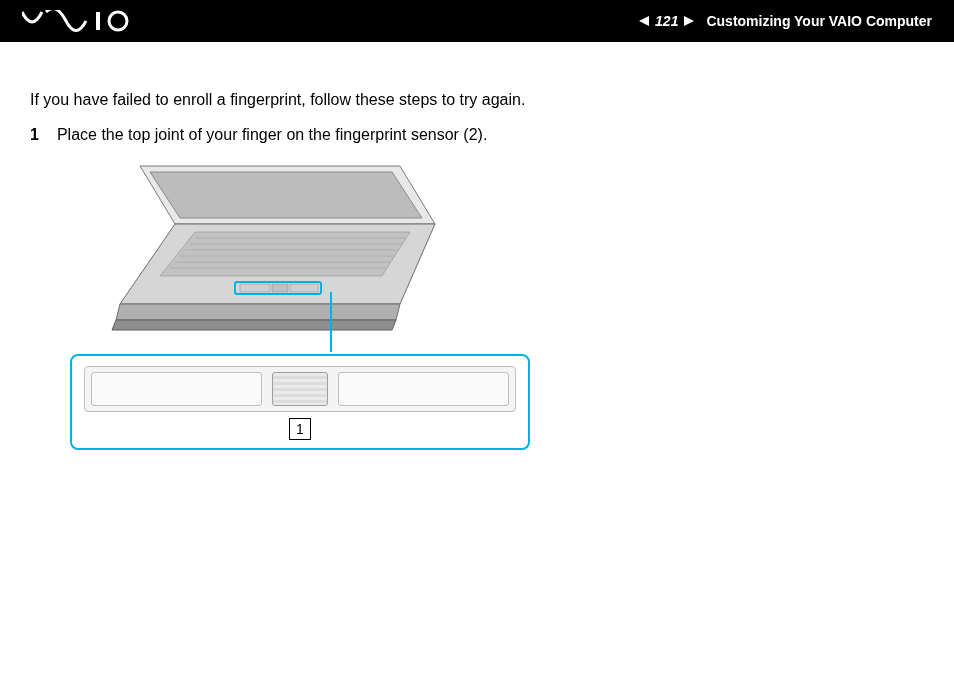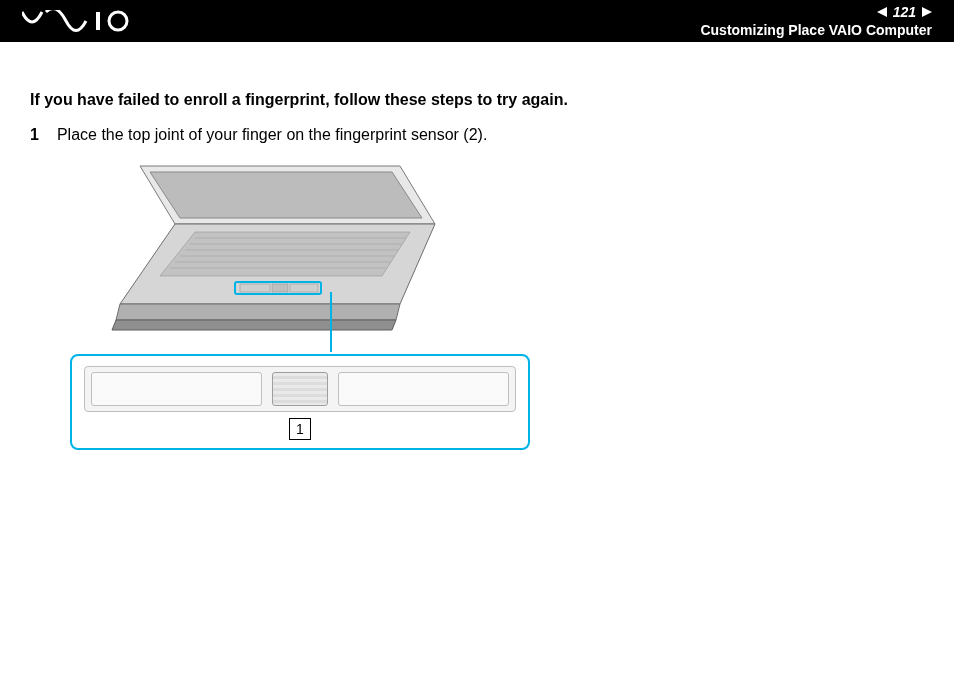--- a/index.html
+++ b/index.html
@@ -24,23 +24,23 @@
     box-sizing: border-box;
   }
   .logo {
     color: #ffffff;
     display: flex;
     align-items: center;
   }
   .logo svg { display: block; }
   .header-right {
     display: flex;
-    flex-direction: column;
-    align-items: flex-end;
-    gap: 2px;
+    flex-direction: row;
+    align-items: flex-start;
+    gap: 12px;
   }
   .page-nav {
     display: flex;
     align-items: center;
     gap: 6px;
     color: #ffffff;
     font-style: italic;
     font-weight: bold;
     font-size: 14px;
   }
@@ -54,21 +54,21 @@
   .section-title {
     color: #ffffff;
     font-weight: bold;
     font-size: 14px;
   }
   .content {
     padding: 46px 30px 0 30px;
     font-size: 16px;
     line-height: 1.45;
   }
-  .intro { margin-bottom: 12px; font-weight: bold; }
+  .intro { margin-bottom: 12px; }
   .step {
     display: flex;
     gap: 18px;
     margin-bottom: 18px;
   }
   .step-num { font-weight: bold; }
   .figure-area {
     margin-left: 40px;
     width: 460px;
     position: relative;
@@ -147,21 +147,21 @@
       <rect x="74" y="2" width="4" height="18" fill="#ffffff"></rect>
       <circle cx="96" cy="11" r="9" stroke="#ffffff" stroke-width="3" fill="none"></circle>
     </svg>
   </div>
   <div class="header-right">
     <div class="page-nav">
       <span class="arrow arrow-left"></span>
       <span>121</span>
       <span class="arrow arrow-right"></span>
     </div>
-    <div class="section-title">Customizing Place VAIO Computer</div>
+    <div class="section-title">Customizing Your VAIO Computer</div>
   </div>
 </div>
 
 <div class="content">
   <div class="intro">If you have failed to enroll a fingerprint, follow these steps to try again.</div>
   <div class="step">
     <div class="step-num">1</div>
     <div class="step-text">Place the top joint of your finger on the fingerprint sensor (2).</div>
   </div>
 

